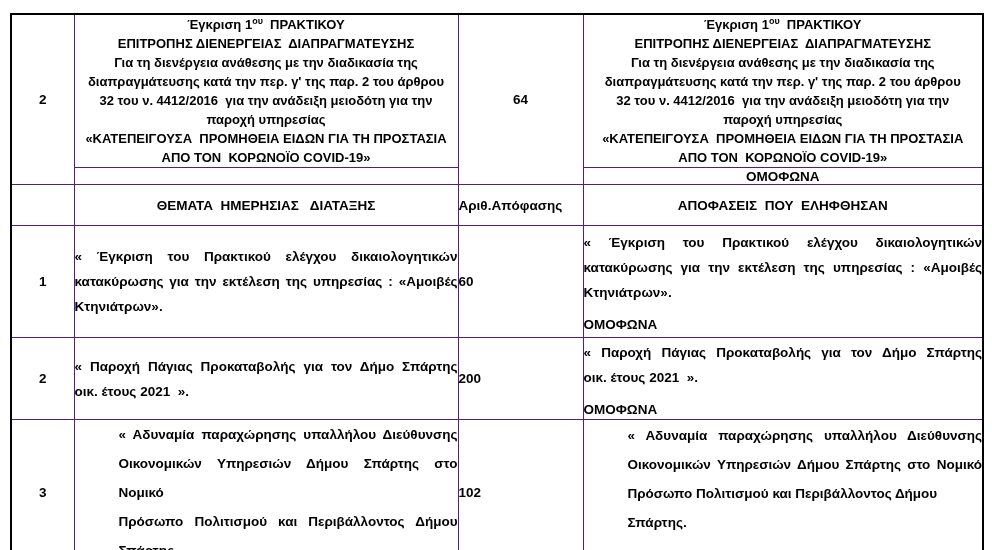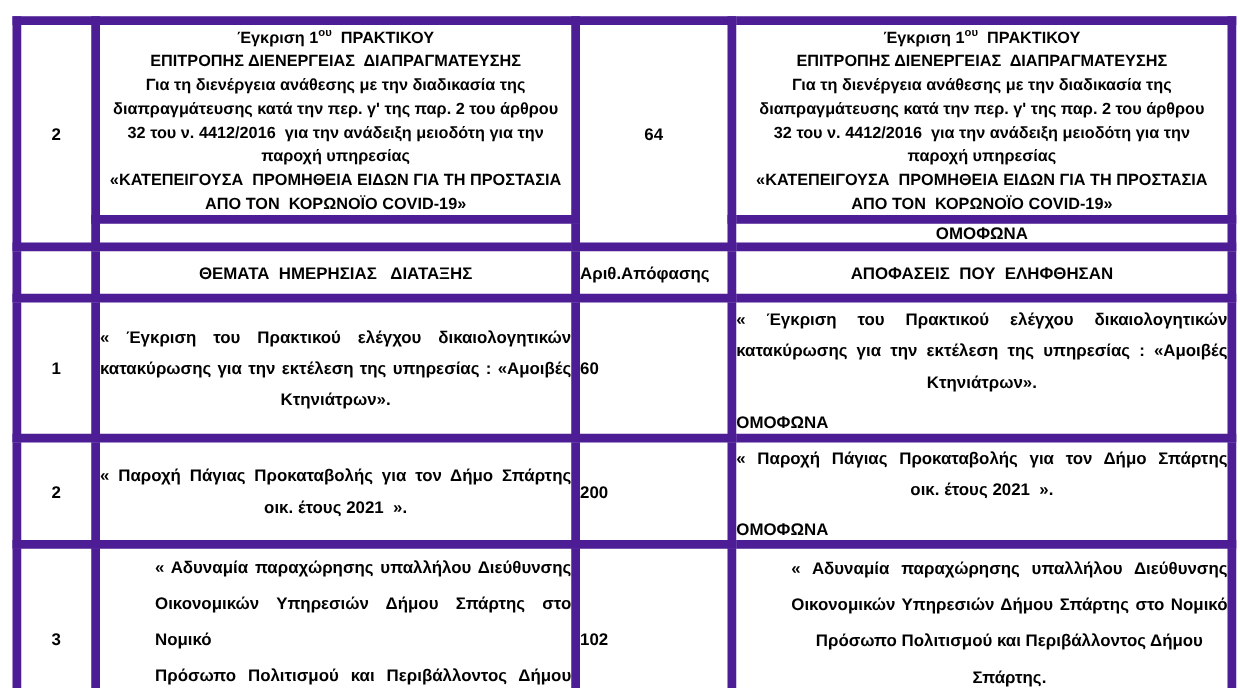--- a/index.html
+++ b/index.html
@@ -12,21 +12,21 @@
   }
   .doc-table {
     position: absolute;
     left: 10px; top: 13px;
     width: 972px;
     border-collapse: collapse;
     table-layout: fixed;
     border: 2px solid #000;
   }
   .doc-table td {
-    border: 7px solid #4c1d95;
+    border: 1px solid #4c1d95;
     padding: 0;
     vertical-align: middle;
     font-size: 13.5px;
     overflow: hidden;
   }
   
   .idx-cell { text-align: center; }
   .dec-no-cell { text-align: left; padding-left: 20px; }
   
   .big-cell { vertical-align: top; padding: 1px 4px; }
@@ -40,21 +40,21 @@
   
   .unan-strip { text-align: center; font-size: 13px; line-height: 15px; }
   
   .hdr-cell { text-align: center; white-space: pre-wrap; margin-top: 46px; }
   .hdr-num-cell { vertical-align: bottom; text-align: left; padding-bottom: 3px; white-space: pre; }
   
   .body-cell { vertical-align: top; padding: 5px 10px 0 10px; }
   .lh25 .tline { line-height: 25px; }
   .lh29 .tline { line-height: 29px; margin-left: 44px; }
   .jline { text-align: justify; text-align-last: justify; white-space: normal; }
-  .lline { text-align: center; white-space: pre-wrap; }
+  .lline { text-align: left; white-space: pre-wrap; }
   .unan { margin-top: 11px; line-height: 17px; }
   .unan[data-ua="left"] { text-align: left; }
   .unan[data-ua="center"] { text-align: center; }
 </style>
 </head>
 <body>
 
 <table class="doc-table">
   <colgroup>
     <col style="width:63px">

